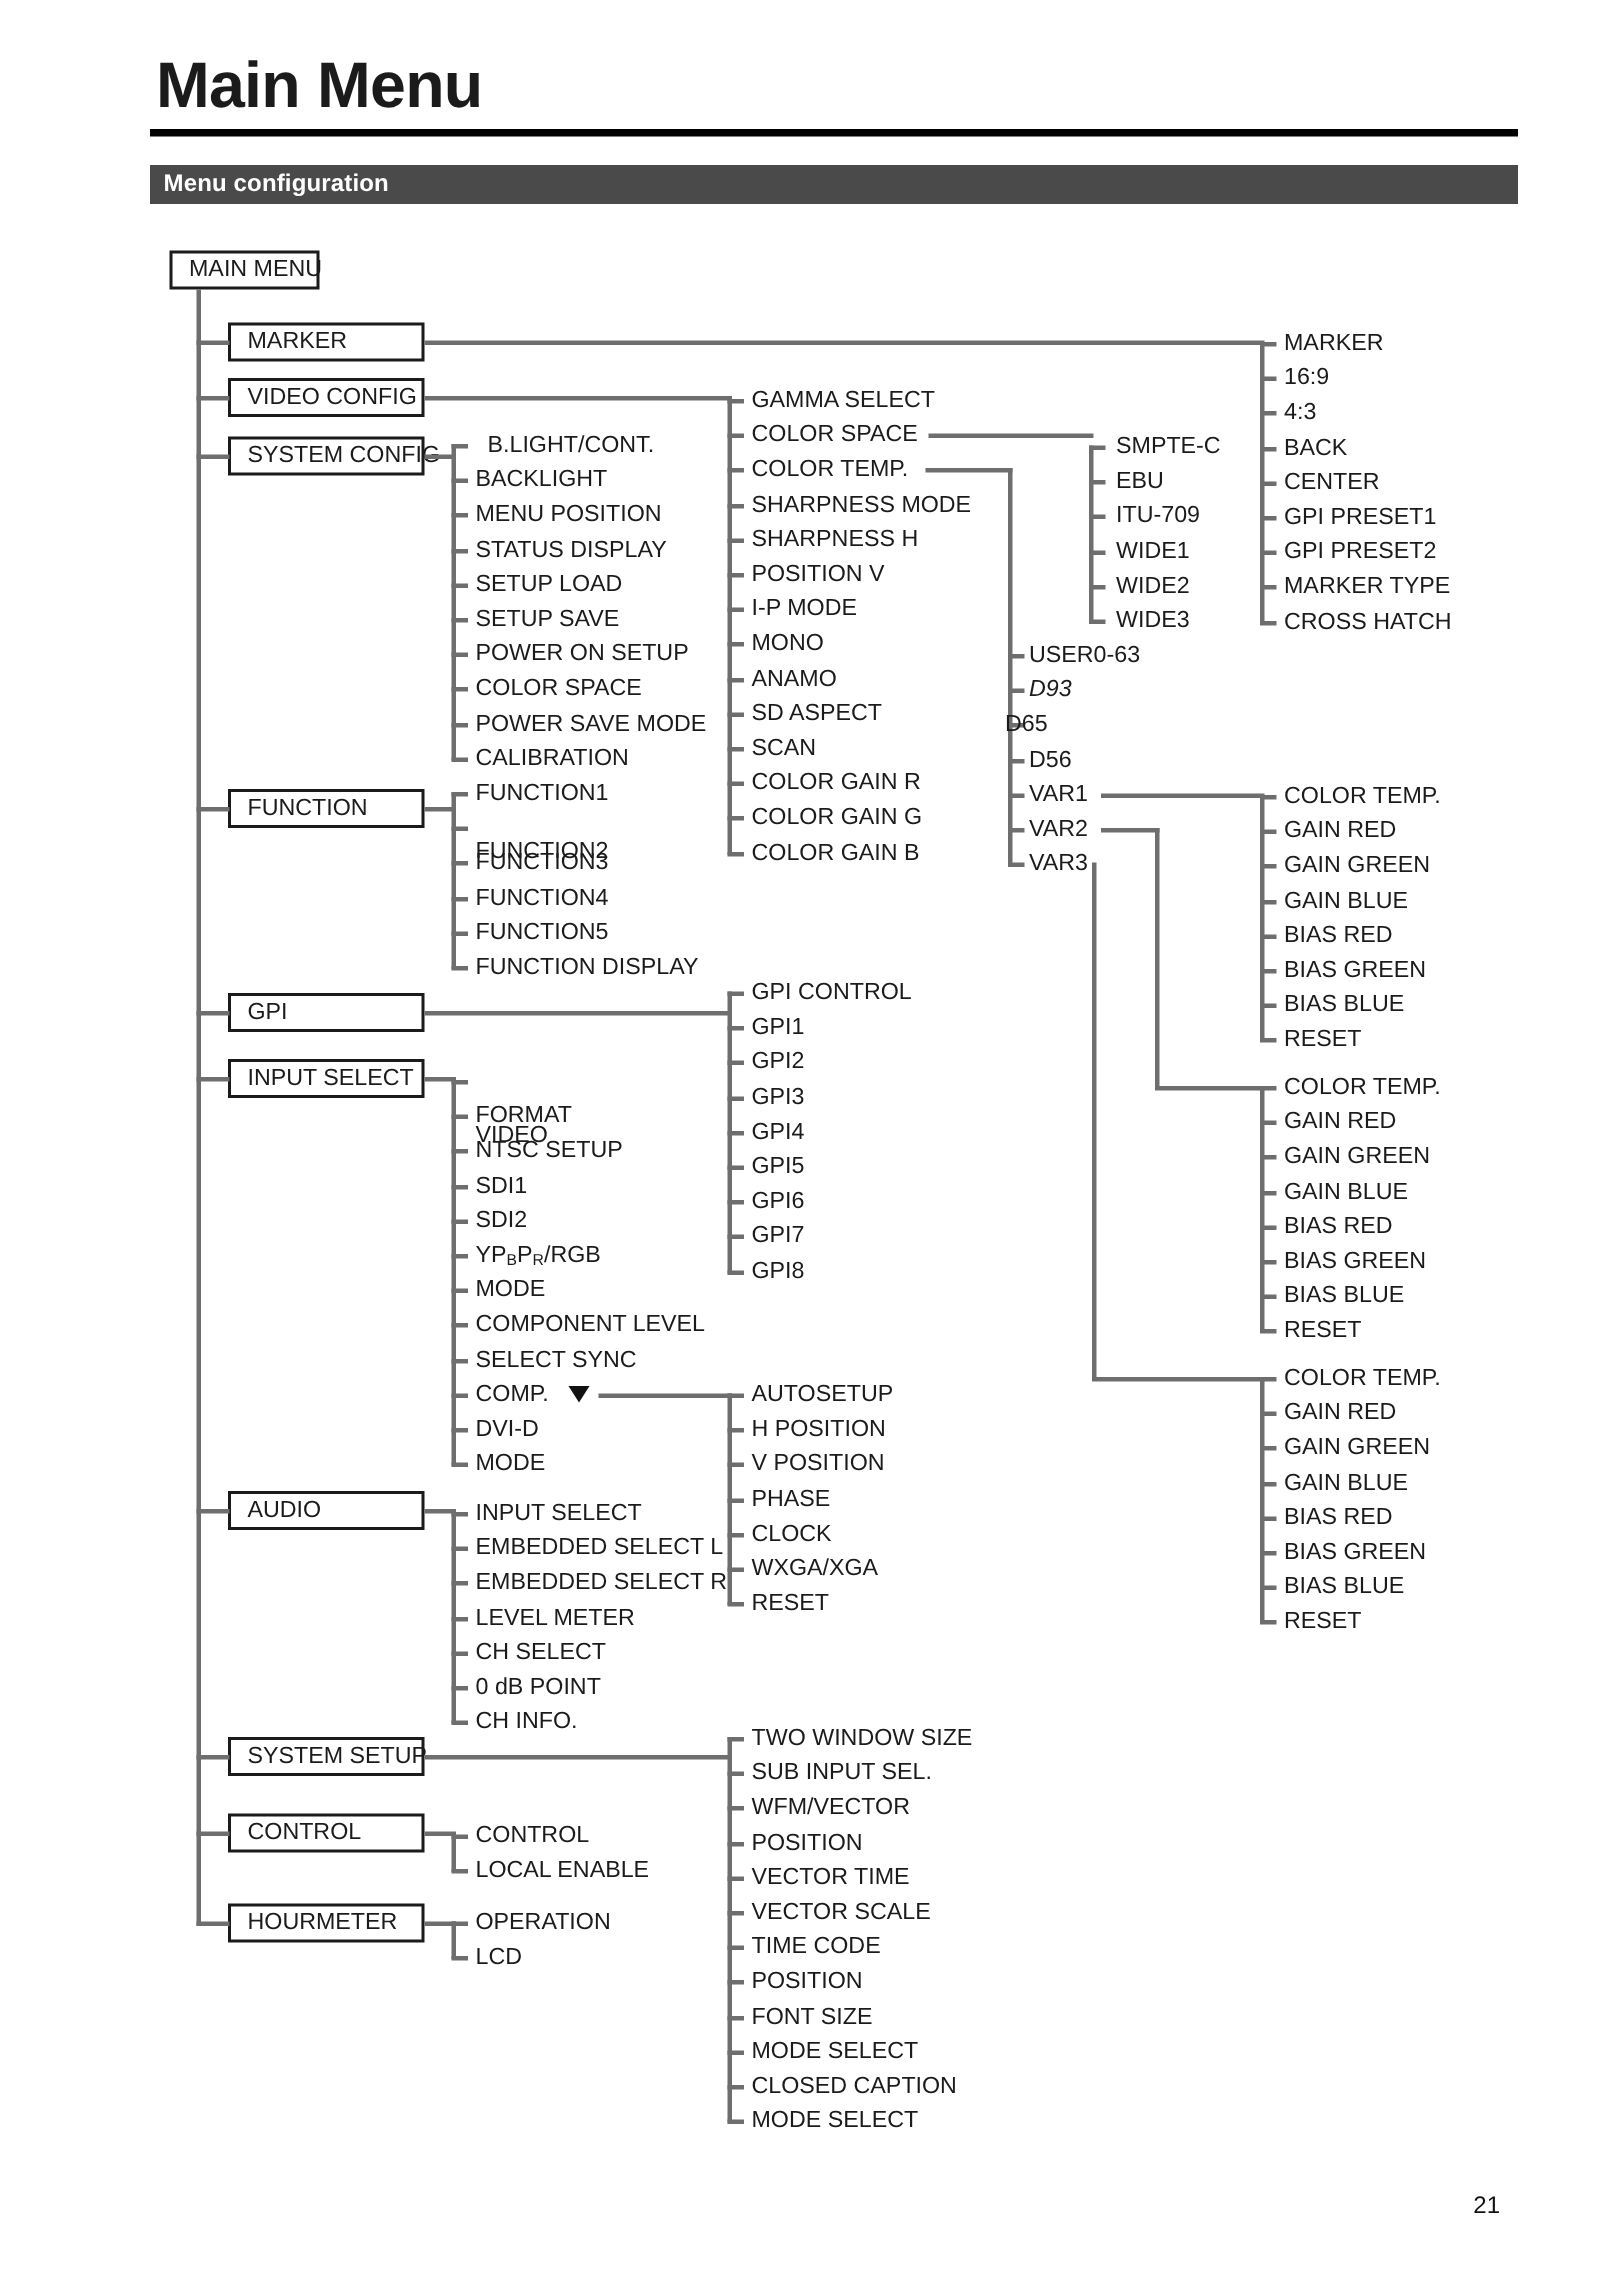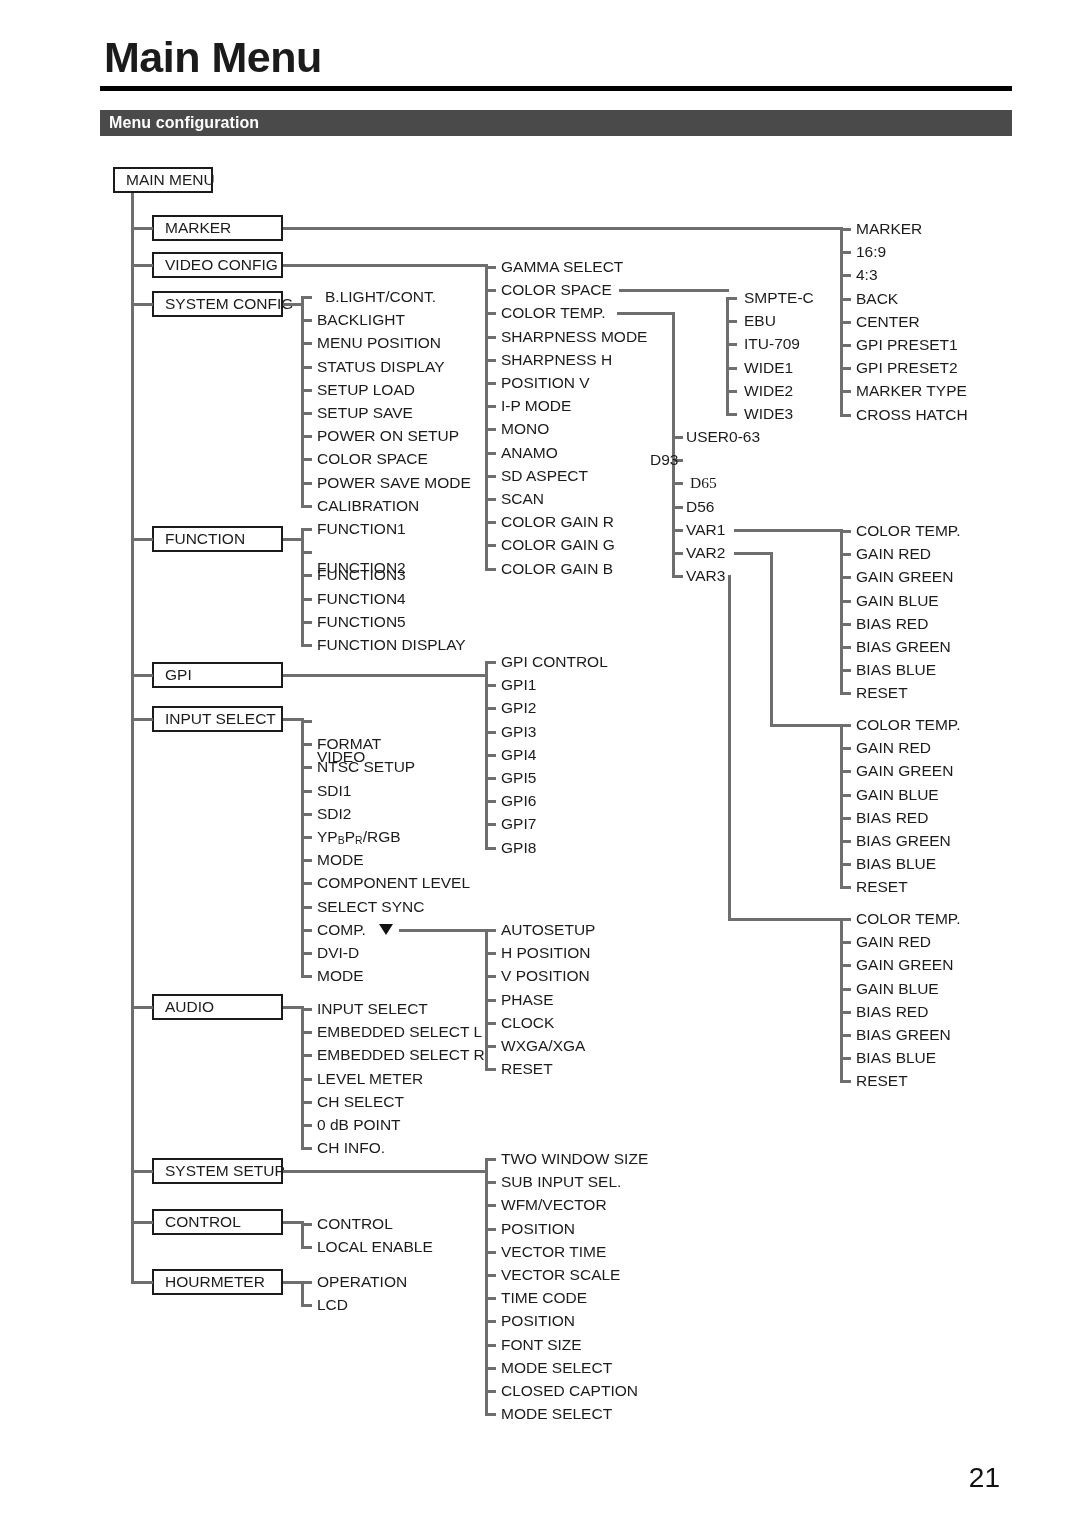--- a/index.html
+++ b/index.html
@@ -20,21 +20,21 @@
   #section-bar{
     position:absolute;left:100px;top:110px;width:912px;height:26px;
     background:#4a4a4a;
   }
   #section-bar span{
     position:absolute;left:9px;top:4px;
     font-size:16px;font-weight:bold;color:#ffffff;letter-spacing:0.1px;
   }
   #page-number{
     position:absolute;left:0;top:1462px;width:1000px;text-align:right;
-    font-size:28px;color:#111;
+    font-size:16px;color:#111;
   }
 
   
   #diagram{position:absolute;left:0;top:0;width:1080px;height:1527px;}
 
   
   .node-box{
     position:absolute;box-sizing:border-box;
     border:2px solid #1b1b1b;background:#ffffff;
     height:26px;line-height:22px;
@@ -156,23 +156,23 @@
     <div class="tick" style="left: 726px; top: 389.8px;"></div>
     <div class="leaf" style="left: 744px; top: 382.8px;">WIDE2</div>
     <div class="tick" style="left: 726px; top: 413px;"></div>
     <div class="leaf" style="left: 744px; top: 406px;">WIDE3</div>
     <div class="h-line" style="left: 617px; top: 312.4px; width: 58px;"></div>
     <div class="v-line" style="left: 672px; top: 312.4px; height: 123.6px;"></div>
     <div class="v-line" style="left: 672px; top: 436px; height: 141.2px;"></div>
     <div class="tick" style="left: 672px; top: 436px;"></div>
     <div class="leaf" style="left: 686px; top: 429px;">USER0-63</div>
     <div class="tick" style="left: 672px; top: 459.2px;"></div>
-    <div class="leaf" style="left: 650px; top: 452.2px;">D93</div>
+    <div class="leaf" style="left: 686px; top: 452.2px; font-style: italic;">D93</div>
     <div class="tick" style="left: 672px; top: 482.4px;"></div>
-    <div class="leaf" style="left: 690px; top: 475.4px; font-family: Liberation Serif, serif;">D65</div>
+    <div class="leaf" style="left: 670px; top: 475.4px;">D65</div>
     <div class="tick" style="left: 672px; top: 505.6px;"></div>
     <div class="leaf" style="left: 686px; top: 498.6px;">D56</div>
     <div class="tick" style="left: 672px; top: 528.8px;"></div>
     <div class="leaf" style="left: 686px; top: 521.8px;">VAR1</div>
     <div class="tick" style="left: 672px; top: 552px;"></div>
     <div class="leaf" style="left: 686px; top: 545px;">VAR2</div>
     <div class="tick" style="left: 672px; top: 575.2px;"></div>
     <div class="leaf" style="left: 686px; top: 568.2px;">VAR3</div>
     <div class="h-line" style="left: 734px; top: 528.8px; width: 109px;"></div>
     <div class="h-line" style="left: 734px; top: 552px; width: 39px;"></div>

